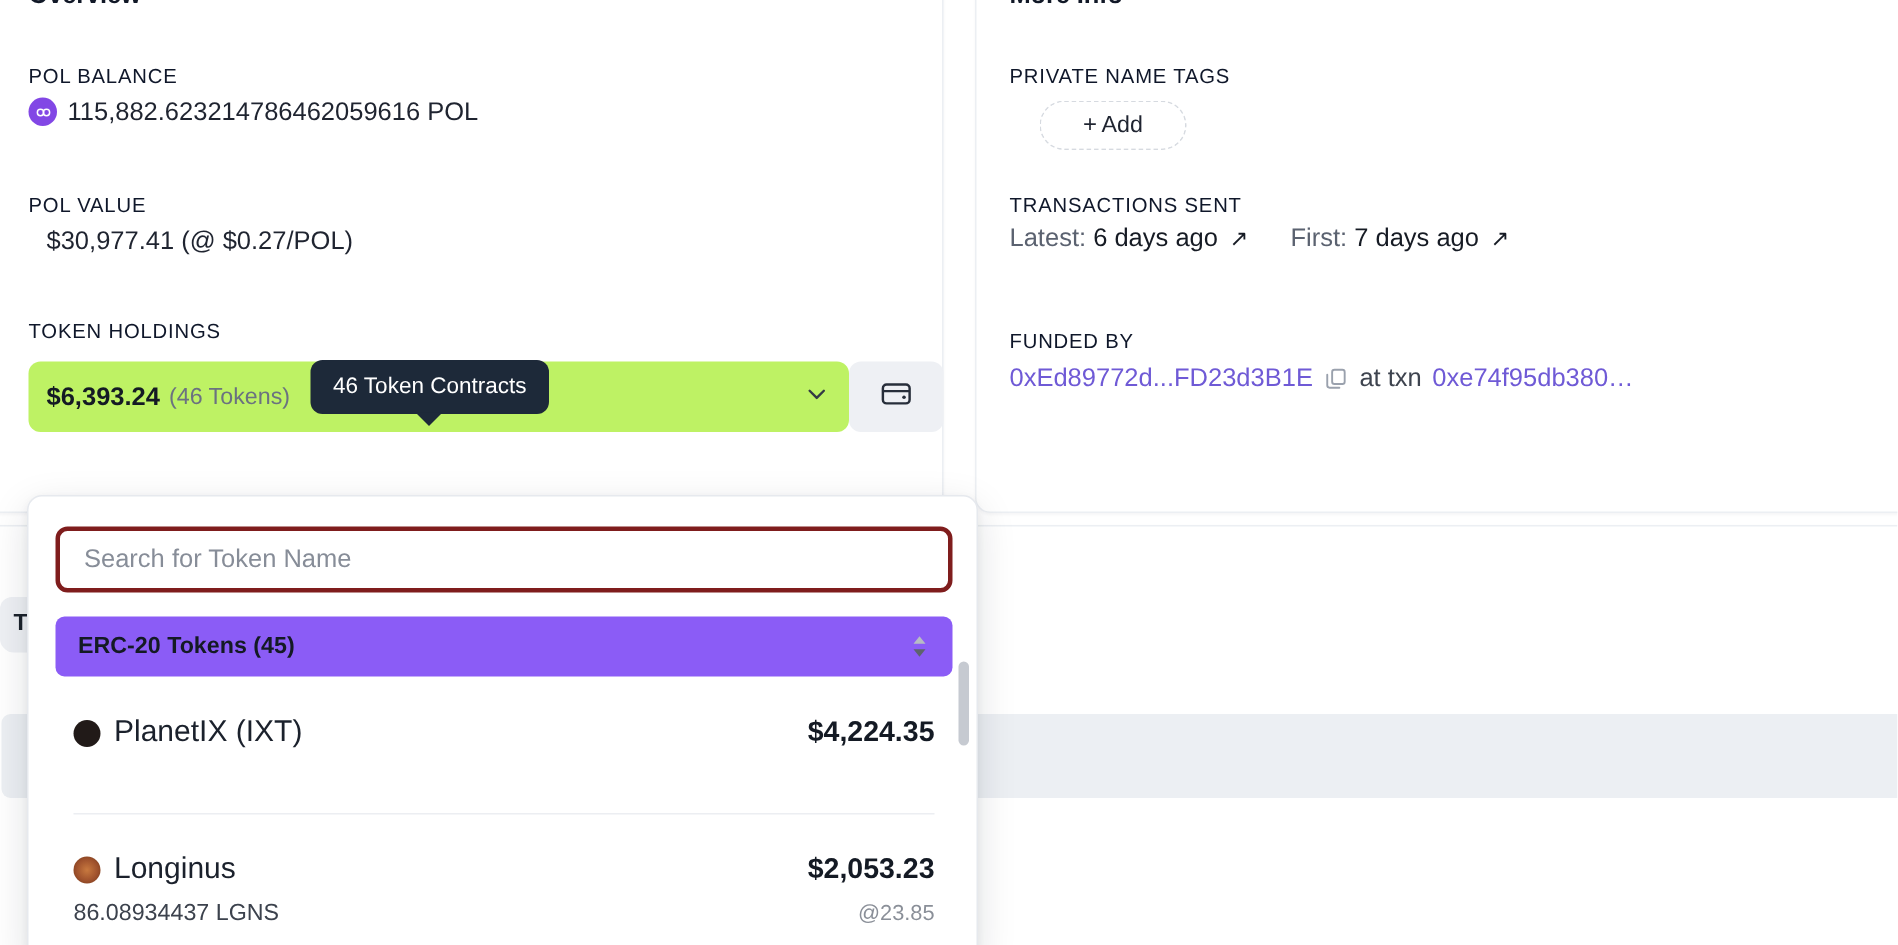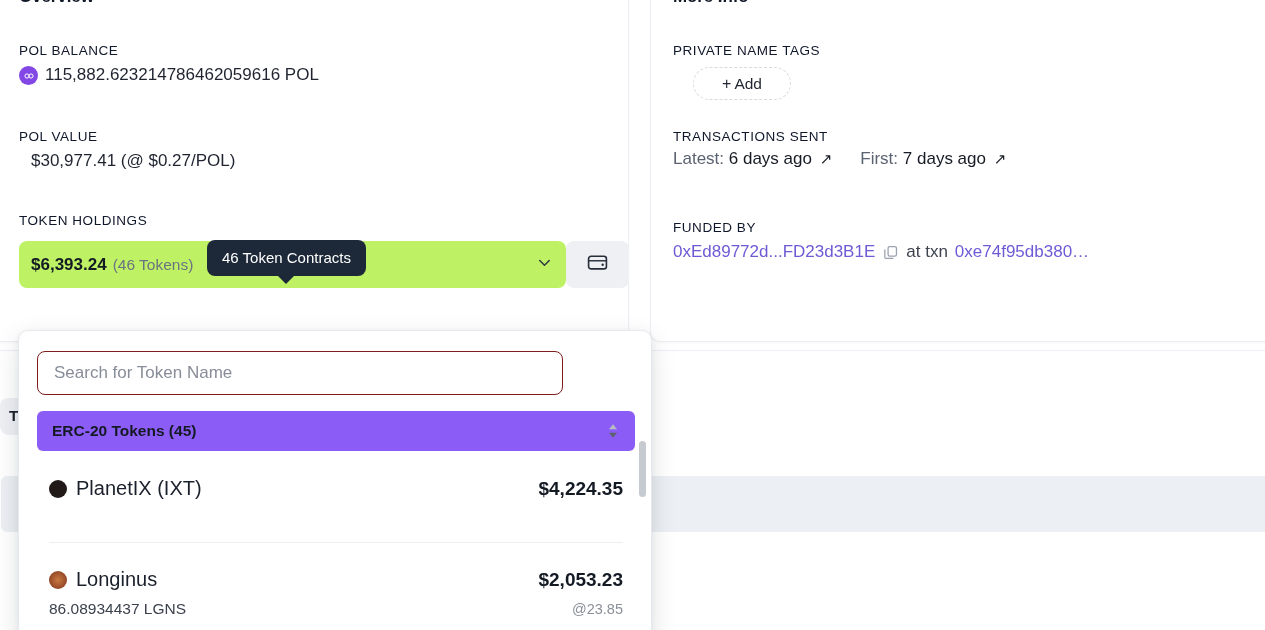--- a/index.html
+++ b/index.html
@@ -68,21 +68,21 @@
 
   
   #ov-inner { position: absolute; left: 32px; top: 44px; right: 14px; }
 
   #ov-title { position: absolute; left: 0; top: -28px; }
 
   #pol-balance-label { position: absolute; left: 0; top: 28px; }
 
   #pol-balance-row {
     position: absolute; left: 0; top: 50px;
-    display: flex; align-items: flex-end; gap: 7px;
+    display: flex; align-items: flex-start; gap: 7px;
   }
   .pol-icon {
     width: 19px; height: 19px; border-radius: 50%;
     background: #8247e5;
     display: inline-flex; align-items: center; justify-content: center;
     flex: 0 0 auto;
   }
   .pol-icon svg { display:block; }
 
   #pol-value-label { position: absolute; left: 0; top: 114px; }
@@ -230,22 +230,22 @@
     background: #ffffff;
     border: 1px solid #e6e9ee;
     border-radius: 10px;
     box-shadow: 0 8px 26px rgba(16,24,40,0.13), 0 2px 6px rgba(16,24,40,0.06);
     z-index: 30;
     overflow: hidden;
   }
 
   #token-search {
     position: absolute; left: 18px; top: 20px;
-    width: 526px; height: 44px;
-    border: 1px solid #7f1d1d;
+    width: 598px; height: 44px;
+    border: 3px solid #7f1d1d;
     border-radius: 8px;
     background: #ffffff;
     font-size: 17px;
     color: #1f2430;
     padding: 0 16px;
     outline: none;
     font-family: "Liberation Sans", sans-serif;
   }
   #token-search::placeholder { color: #878d98; }
 

